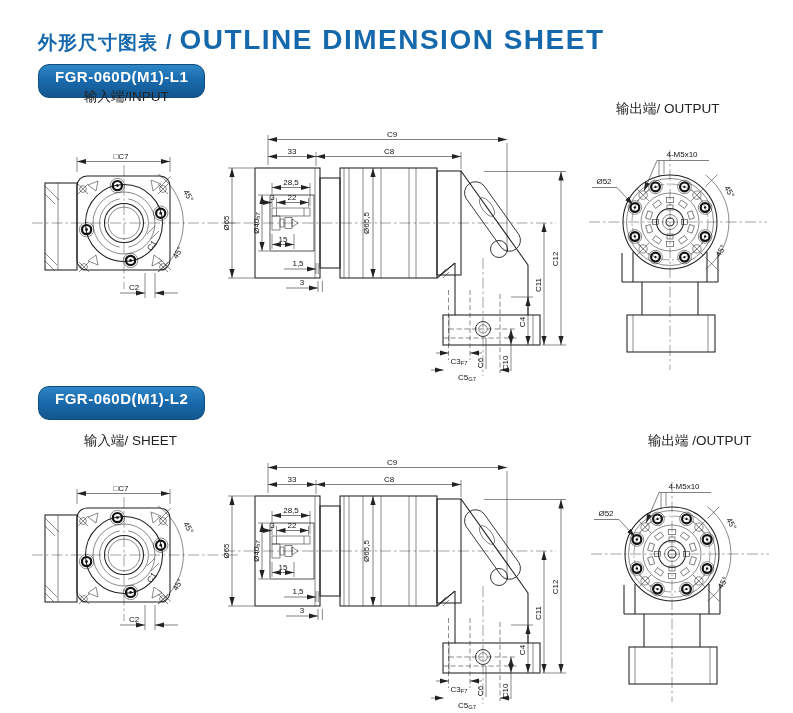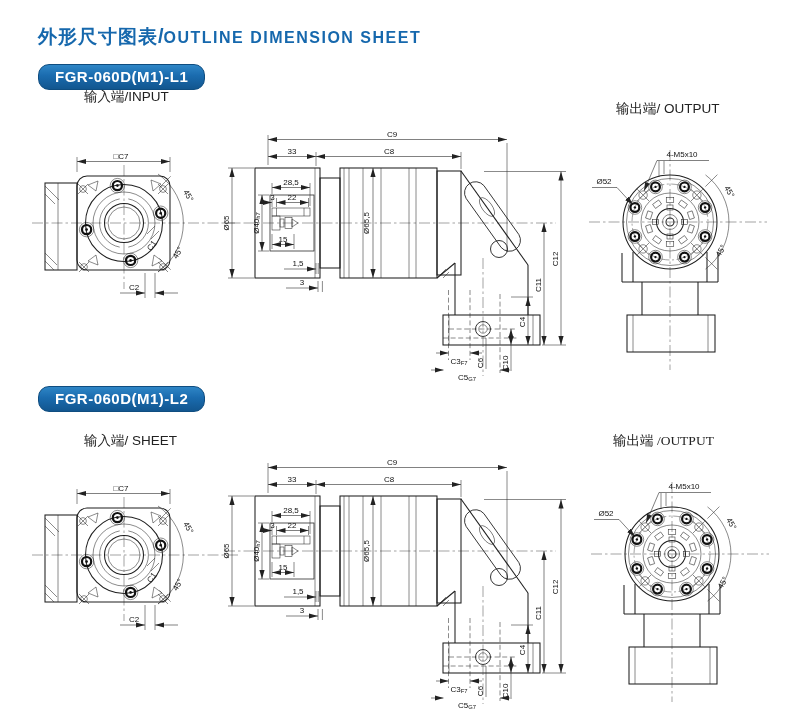--- a/index.html
+++ b/index.html
@@ -1,26 +1,26 @@
 <!DOCTYPE html>
 <html><head>
 <meta charset="utf-8">
 <style>
   html,body{margin:0;padding:0;background:#ffffff;}
   .page{position:relative;width:793px;height:713px;background:#fff;overflow:hidden;
         font-family:"Liberation Sans",sans-serif;}
-  .title{position:absolute;left:38px;top:24px;display:flex;align-items:baseline;gap:0;
+  .title{position:absolute;left:38px;top:24px;display:flex;align-items:baseline;gap:8px;
          color:#1668ad;font-weight:bold;white-space:nowrap;}
   .title .zh{font-size:19px;letter-spacing:1px;}
   .title .sep{font-size:20px;}
-  .title .en{font-size:16px;letter-spacing:1.5px;}
+  .title .en{font-size:28px;letter-spacing:1.5px;}
   .badge{position:absolute;left:38px;display:inline-block;
          background:linear-gradient(180deg,#2e86c6 0%,#1a6bae 45%,#12568f 100%);
          border:1px solid #0f4d80;border-radius:11px;color:#fff;font-size:15px;
-         font-weight:bold;padding:3px 16px 4px 16px;letter-spacing:0.5px;}
+         font-weight:bold;padding:3px 16px 12px 16px;letter-spacing:0.5px;}
   .badge-l1{top:64px;}
   .badge-l2{top:386px;text-align:center;}
   .iolabel{position:absolute;font-size:13.5px;color:#222;white-space:nowrap;}
   svg.view{position:absolute;overflow:visible;}
   
   .ol{stroke:#1f1f1f;stroke-width:1.05;fill:none;}
   .o9{stroke:#1f1f1f;stroke-width:0.9;fill:none;}
   .tl{stroke:#2b2b2b;stroke-width:0.55;fill:none;}
   .t8{stroke:#2b2b2b;stroke-width:0.8;fill:none;}
   .dl{stroke:#2b2b2b;stroke-width:0.6;fill:none;}
@@ -42,21 +42,21 @@
     <span class="sep">/</span>
     <span class="en">OUTLINE DIMENSION SHEET</span>
   </div>
 
   <div class="badge badge-l1">FGR-060D(M1)-L1</div>
   <div class="badge badge-l2">FGR-060D(M1)-L2</div>
 
   <div class="iolabel" style="left:84px;top:88px;">输入端/INPUT</div>
   <div class="iolabel" style="left:616px;top:100px;">输出端/ OUTPUT</div>
   <div class="iolabel" style="left:84px;top:432px;">输入端/ SHEET</div>
-  <div class="iolabel" style="left:613px;top:432px;font-family:Liberation Serif, serif;">输出端 /OUTPUT</div>
+  <div class="iolabel" style="left:648px;top:432px;">输出端 /OUTPUT</div>
 
   <svg width="0" height="0" style="position:absolute" aria-hidden="true">
     <defs>
       <marker id="ae" markerUnits="userSpaceOnUse" markerWidth="10" markerHeight="8" refX="9" refY="4" orient="auto">
         <path d="M9,4 L0,6.6 L0,1.4 Z" fill="#222"></path>
       </marker>
       <marker id="as" markerUnits="userSpaceOnUse" markerWidth="10" markerHeight="8" refX="1" refY="4" orient="auto">
         <path d="M1,4 L10,6.6 L10,1.4 Z" fill="#222"></path>
       </marker>
 

